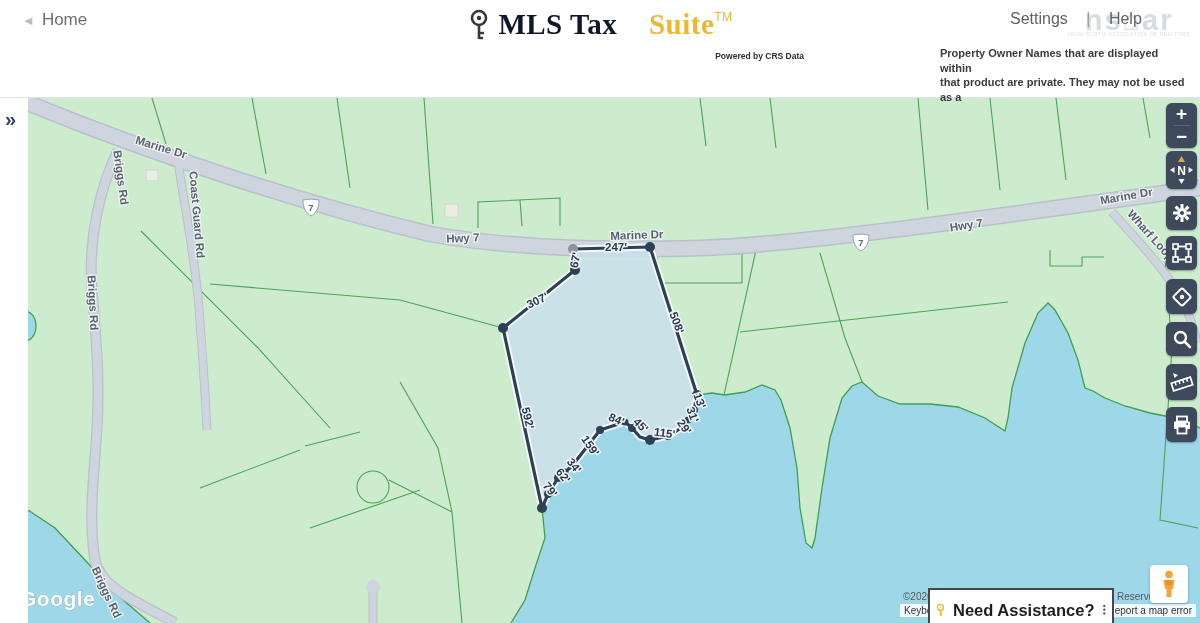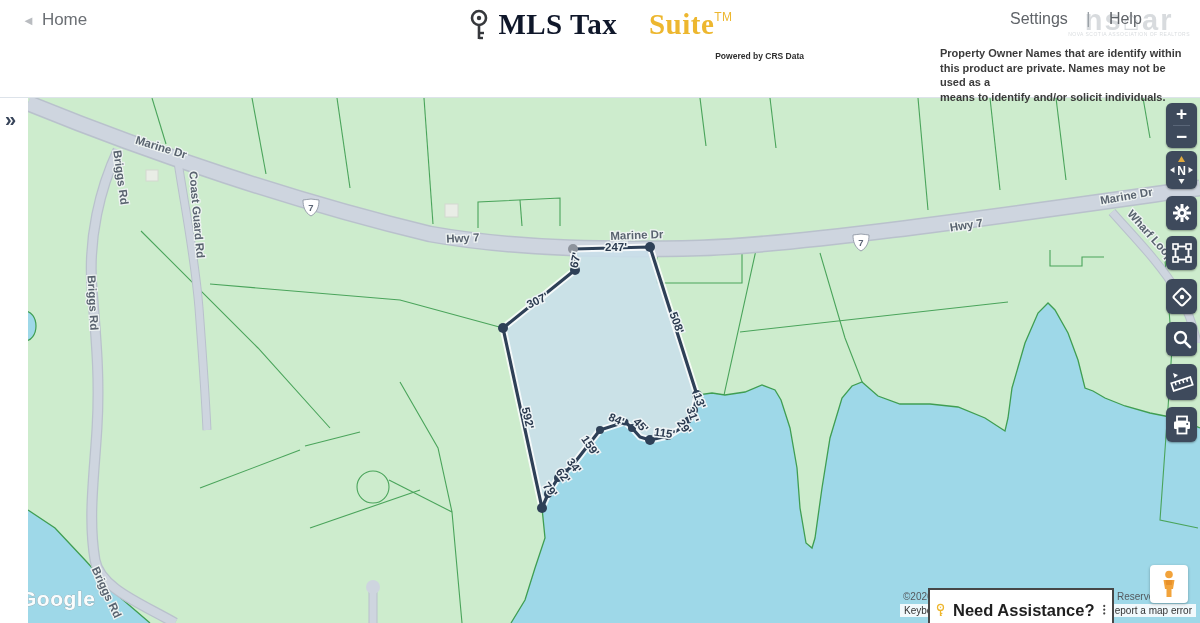--- a/index.html
+++ b/index.html
@@ -101,23 +101,22 @@
       <div id="nsar-watermark">
         <span class="big">ns⌂ar</span>
         <span class="small">NOVA SCOTIA ASSOCIATION OF REALTORS</span>
       </div>
       <div id="hdr-links">
         <span class="lnk">Settings</span>
         <span class="sep">|</span>
         <span class="lnk">Help</span>
       </div>
       <div id="disclaimer">
-        <div>Property Owner Names that are identify within</div>
-        <div>this product are private. Names may not be used as a</div>
-        <div>means to identify and/or solicit individuals.</div>
+        <div>Property Owner Names that are displayed within</div>
+        <div>that product are private. They may not be used as a</div>
       </div>
     </div>
 
   </div>
 
   <div id="map-wrap">
   <svg width="1172" height="525" viewBox="28 0 1172 525">
 
     <rect x="28" y="0" width="1172" height="525" fill="#cdeccd"></rect>
 

